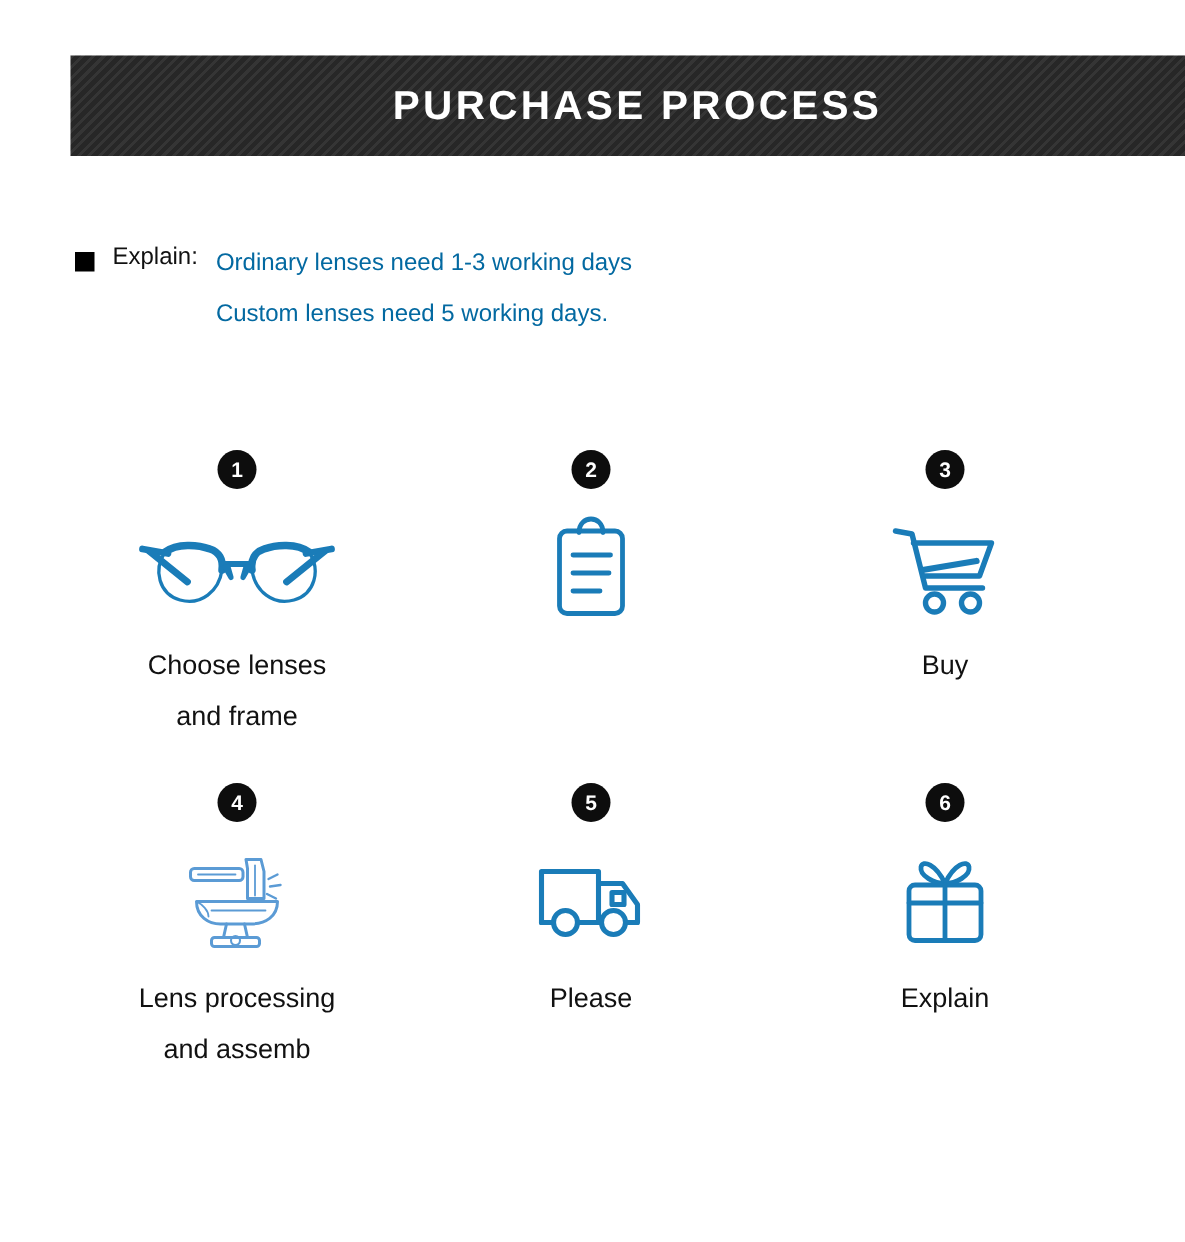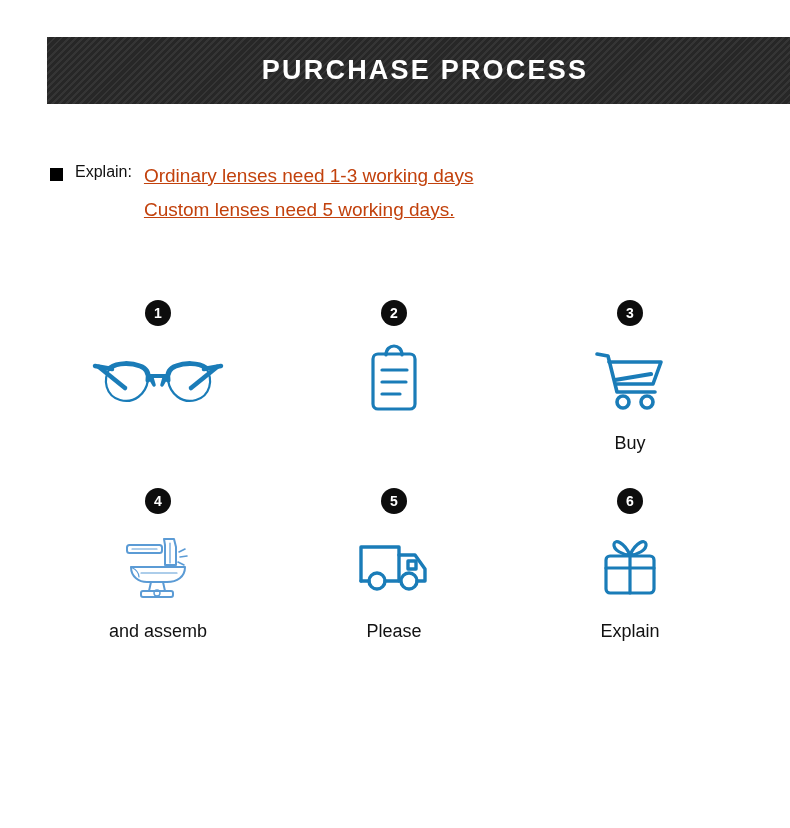--- a/index.html
+++ b/index.html
@@ -67,25 +67,24 @@
     font-size: 16px;
     line-height: 34px;
     color: #111;
     margin-right: 12px;
     white-space: nowrap;
   }
   .explain-lines {
     padding-top: 4px;
   }
   .explain-line {
-    font-size: 19px;
+    font-size: 16px;
     line-height: 34px;
-    color: #c2410c;
+    color: #0369a1;
     white-space: nowrap;
-    text-decoration: underline;
   }
 
   
   .steps {
     position: absolute;
     left: 40px;
     top: 300px;
     width: 710px;
     display: flex;
     flex-wrap: wrap;
@@ -159,20 +158,24 @@
           <path d="M56 26 L76 26" stroke-width="4"></path>
           <path d="M3 16 L20 19" stroke-width="4.5"></path>
           <path d="M129 16 L112 19" stroke-width="4.5"></path>
           <path d="M7 17 L33 38" stroke-width="4.5"></path>
           <path d="M125 17 L99 38" stroke-width="4.5"></path>
           <path d="M58 28 L62 35 L60 28" stroke-width="3.5"></path>
           <path d="M74 28 L70 35 L72 28" stroke-width="3.5"></path>
         </g>
       </svg>
     </div>
+    <div class="step-label">
+      <span>Choose lenses</span>
+      <span class="l2">and frame</span>
+    </div>
   </div>
 
   <div class="step">
     <div class="badge">2</div>
     <div class="icon-box">
       <svg width="60" height="72" viewBox="0 0 60 72">
         <g fill="none" stroke="#1a7cb8" stroke-width="3.2" stroke-linecap="round" stroke-linejoin="round">
           <rect x="9" y="10" width="42" height="55" rx="5"></rect>
           <path d="M22 11 C22 5 26 2 30 2 C34 2 38 5 38 11"></path>
           <line x1="18" y1="26" x2="43" y2="26"></line>
@@ -217,20 +220,21 @@
           <path d="M10 32 L64 32 C64 42 56 47 46 47 L26 47 C18 47 10 42 10 32 Z"></path>
           <path d="M10 32 C14 34 18 38 18 42" stroke-width="1.2"></path>
           <line x1="20" y1="38" x2="56" y2="38" stroke-width="1.2"></line>
           <path d="M30 47 L28 56 L44 56 L42 47"></path>
           <rect x="20" y="56" width="32" height="6" rx="2"></rect>
           <circle cx="36" cy="58" r="3" stroke-width="1.4"></circle>
         </g>
       </svg>
     </div>
     <div class="step-label">
+      <span>Lens processing</span>
       <span class="l2">and assemb</span>
     </div>
   </div>
 
   <div class="step" style="margin-top:28px">
     <div class="badge">5</div>
     <div class="icon-box">
       <svg width="78" height="62" viewBox="0 0 78 62">
         <g fill="none" stroke="#1a7cb8" stroke-width="3.4" stroke-linecap="round" stroke-linejoin="round">
           <path d="M6 44 L6 10 L44 10 L44 44"></path>

